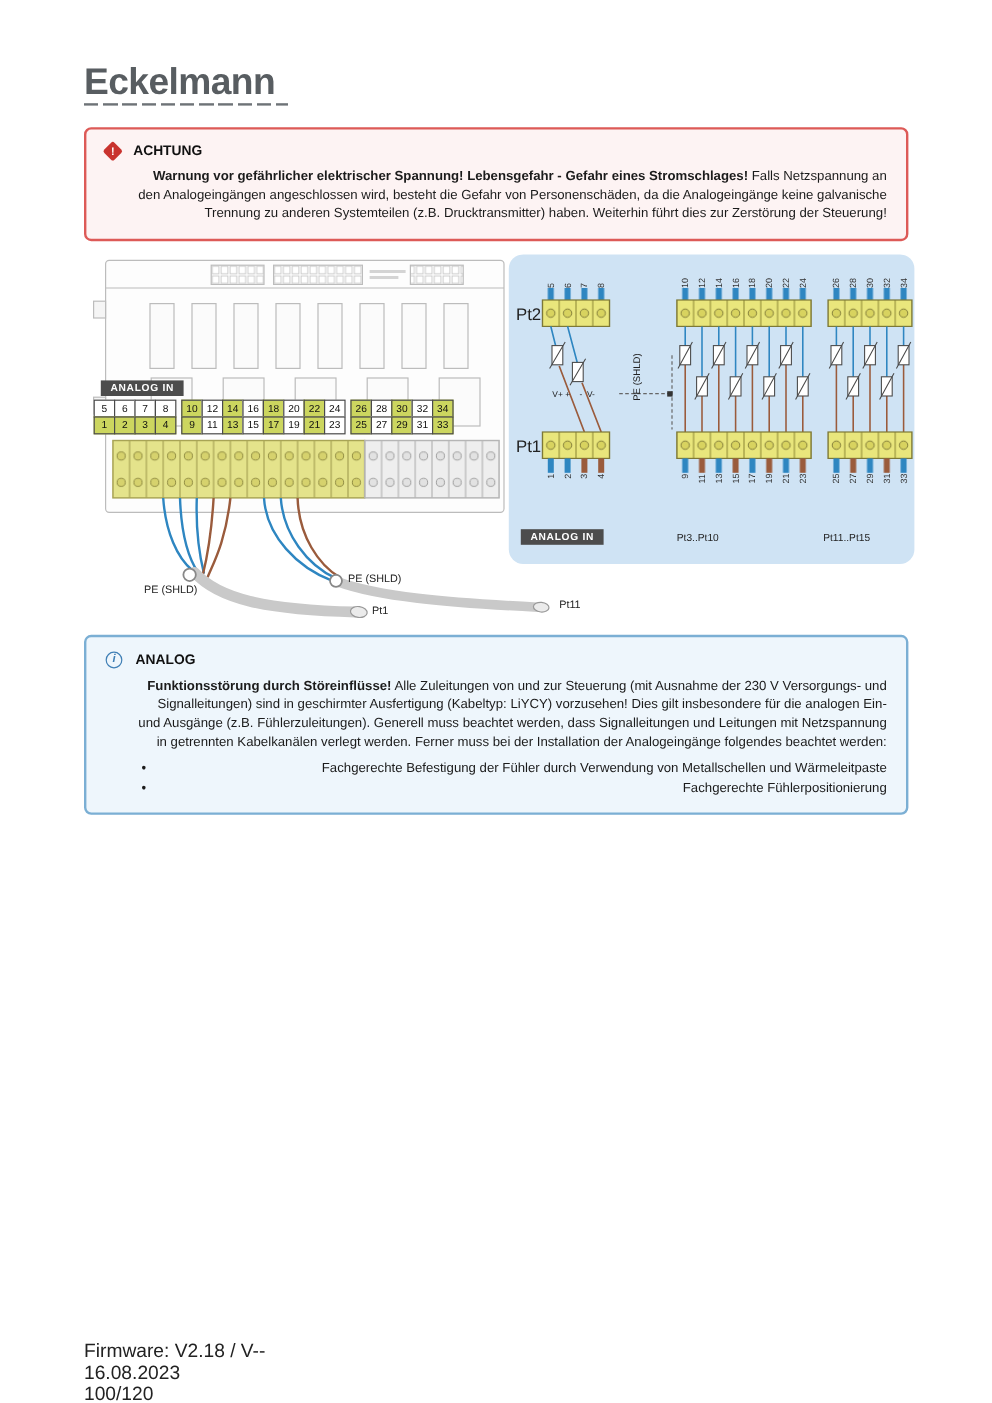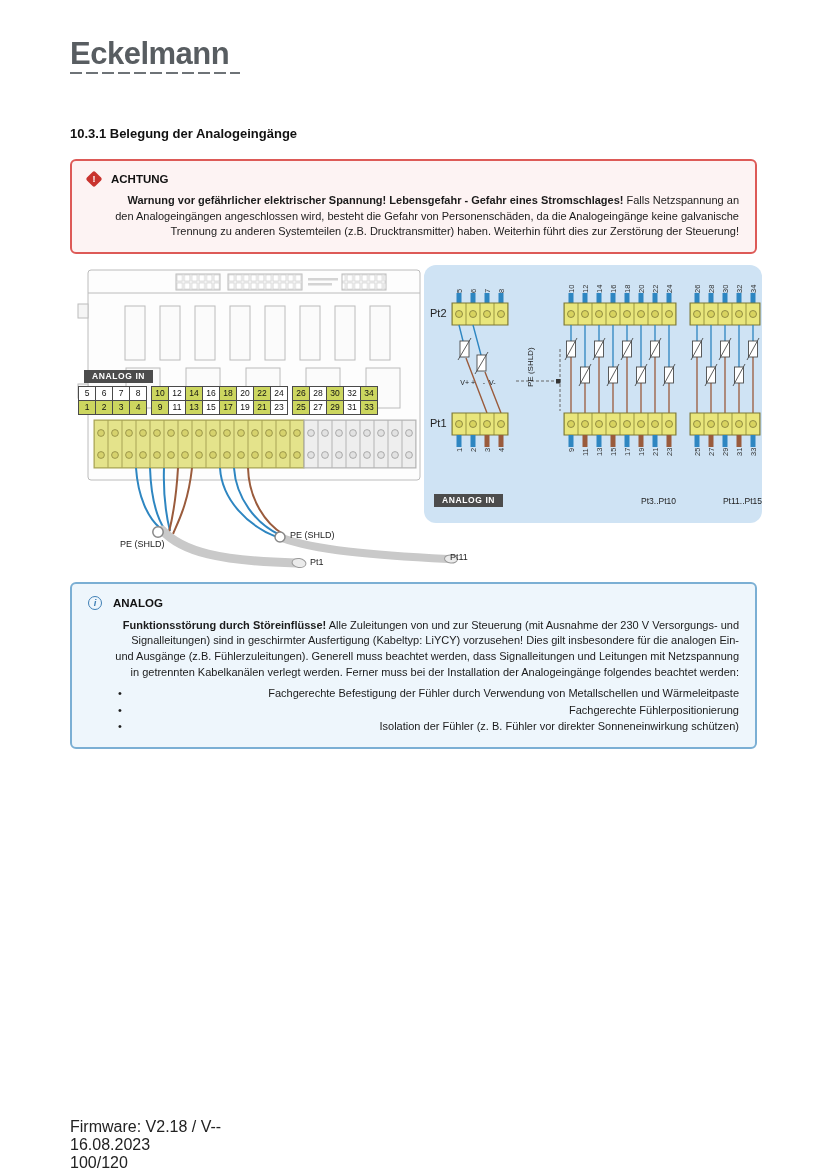--- a/index.html
+++ b/index.html
@@ -1,21 +1,21 @@
 <!DOCTYPE html>
 <html><head>
 <meta charset="utf-8">
 <style>
   * { margin:0; padding:0; box-sizing:border-box; }
   html,body { background:#ffffff; }
   .page { position:relative; width:827px; height:1169px; background:#fff;
           font-family:"Liberation Sans", sans-serif; color:#1b1b1b; overflow:hidden; }
   .content { position:absolute; left:70px; top:0; width:692px; }
 
-  .logo { margin-top:38px; font-size:31px; font-weight:bold; color:#585d61; letter-spacing:-0.5px; line-height:1; }
+  .logo { margin-top:52px; font-size:31px; font-weight:bold; color:#585d61; letter-spacing:-0.5px; line-height:1; }
   .logo-bars { width:170px; height:2px; margin-top:3px;
                background:repeating-linear-gradient(90deg,#6e7377 0 12px, transparent 12px 16px); }
 
   .h1 { margin-top:52px; font-size:13px; font-weight:bold; color:#111; }
   .subtitle { margin-top:16px; font-size:12px; font-weight:bold; color:#111; }
 
   .box { border-radius:6px; padding:12px 16px; width:687px; }
   .box.danger { border:2px solid #dd5a57; background:#fdf3f3; margin-top:18px; }
   .box.notice { border:2px solid #7bafd4; background:#eef6fc; margin-top:2px; }
   .box-title { display:flex; align-items:center; gap:11px; font-weight:bold; font-size:11.5px; color:#111; }
@@ -49,40 +49,39 @@
   .hl-all .cell { background:#ccd65f; }
   .hl-odd .cell:nth-child(odd) { background:#ccd65f; }
 
   .panel { position:absolute; left:354px; top:3px; width:338px; height:258px; background:#cfe3f4; border-radius:12px; }
   .panel svg { position:absolute; left:0; top:0; }
   .vnums { position:absolute; display:flex; height:28px; }
   .vnums span { display:flex; width:14px; height:28px; writing-mode:vertical-rl; transform:rotate(180deg);
                 font-size:7.5px; color:#333; align-items:center; }
   .vtop span { justify-content:flex-start; }
   .vbot span { justify-content:flex-end; }
-  .plabel { position:absolute; font-size:11px; color:#222; white-space:nowrap; }
+  .plabel { position:absolute; font-size:14px; color:#222; white-space:nowrap; }
   .vlabel { position:absolute; font-size:7px; color:#222; white-space:pre; text-align:center; }
   .pe-vert { position:absolute; writing-mode:vertical-rl; transform:rotate(180deg); font-size:8px; color:#222;
              height:74px; display:flex; align-items:center; }
-  .glabel { position:absolute; font-size:8.5px; color:#222; text-align:right; }
+  .glabel { position:absolute; font-size:8.5px; color:#222; text-align:left; }
   .dlabel { position:absolute; font-size:9px; color:#222; white-space:nowrap; }
 
   .footer { position:absolute; left:70px; top:1118px; width:694px; display:flex; justify-content:space-between;
             font-size:16px; color:#222;flex-direction:column; }
 </style>
 </head>
 <body>
 
 <div class="page">
   <div class="content">
 
     <div class="logo">Eckelmann</div>
     <div class="logo-bars"></div>
 
-    <div class="h1">10.3.1 Belegung der Analogeingänge</div>
 
     <div class="box danger">
       <div class="box-title">
         <div class="diamond">
             <span>!</span>
           </div>
         <div>ACHTUNG</div>
       </div>
       <div class="box-content">
         <span class="lead">Warnung vor gefährlicher elektrischer Spannung! Lebensgefahr - Gefahr eines Stromschlages!</span>
@@ -335,35 +334,34 @@
         <div class="pe-vert" style="left:102px; top:48px;">PE (SHLD)</div>
         <div class="vlabel" style="left:22px; top:114px; width:64px;">V+ +    -  V-</div>
         <div class="analog-badge badge-panel">ANALOG IN</div>
         <div class="glabel" style="left:140px; top:231px; width:112px;">Pt3..Pt10</div>
         <div class="glabel" style="left:262px; top:231px; width:76px;">Pt11..Pt15</div>
       </div>
 
       <div class="dlabel" style="left:50px; top:277px;">PE (SHLD)</div>
       <div class="dlabel" style="left:220px; top:268px;">PE (SHLD)</div>
       <div class="dlabel" style="left:240px; top:295px;">Pt1</div>
-      <div class="dlabel" style="left:380px; top:290px;">Pt11</div>
+      <div class="dlabel" style="left:396px; top:290px;">Pt11</div>
     </div>
 
     <div class="box notice">
       <div class="box-title">
         <div class="info-circle">i</div>
         <div>ANALOG</div>
       </div>
       <div class="box-content">
         <span class="lead">Funktionsstörung durch Störeinflüsse!</span>
         <span>Alle Zuleitungen von und zur Steuerung (mit Ausnahme der 230 V Versorgungs- und Signalleitungen) sind in geschirmter Ausfertigung (Kabeltyp: LiYCY) vorzusehen! Dies gilt insbesondere für die analogen Ein- und Ausgänge (z.B. Fühlerzuleitungen). Generell muss beachtet werden, dass Signalleitungen und Leitungen mit Netzspannung in getrennten Kabelkanälen verlegt werden. Ferner muss bei der Installation der Analogeingänge folgendes beachtet werden:</span>
         <ul>
           <li>Fachgerechte Befestigung der Fühler durch Verwendung von Metallschellen und Wärmeleitpaste</li>
             <li>Fachgerechte Fühlerpositionierung</li>
-            <li>Isolation der Fühler (z. B. Fühler vor direkter Sonneneinwirkung schützen)</li>
         </ul>
       </div>
     </div>
 
   </div>
 
   <div class="footer">
     <span>Firmware: V2.18 / V--</span>
     <span>16.08.2023</span>
     <span>100/120</span>

